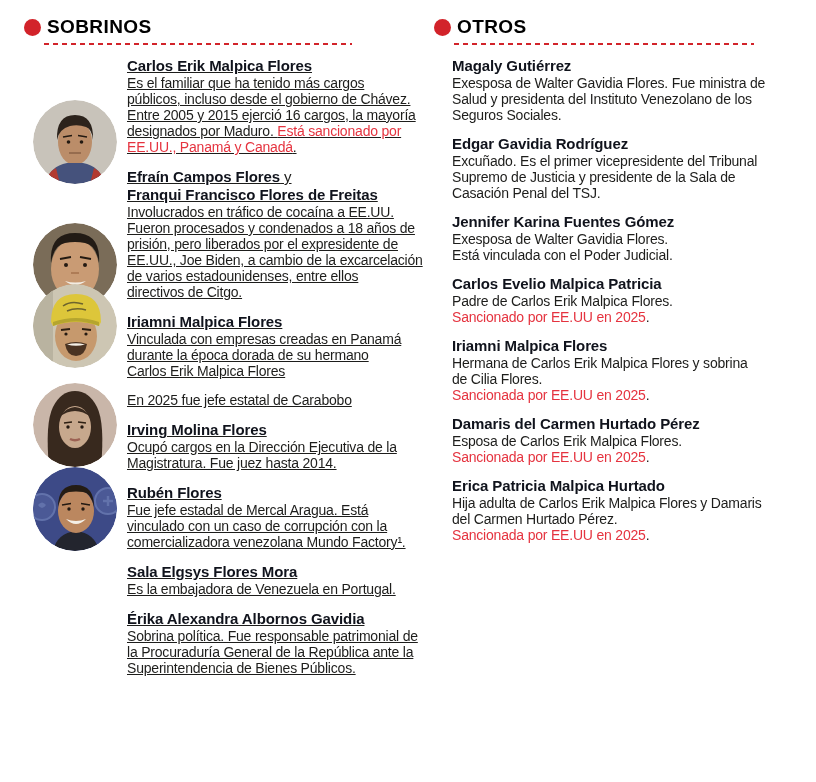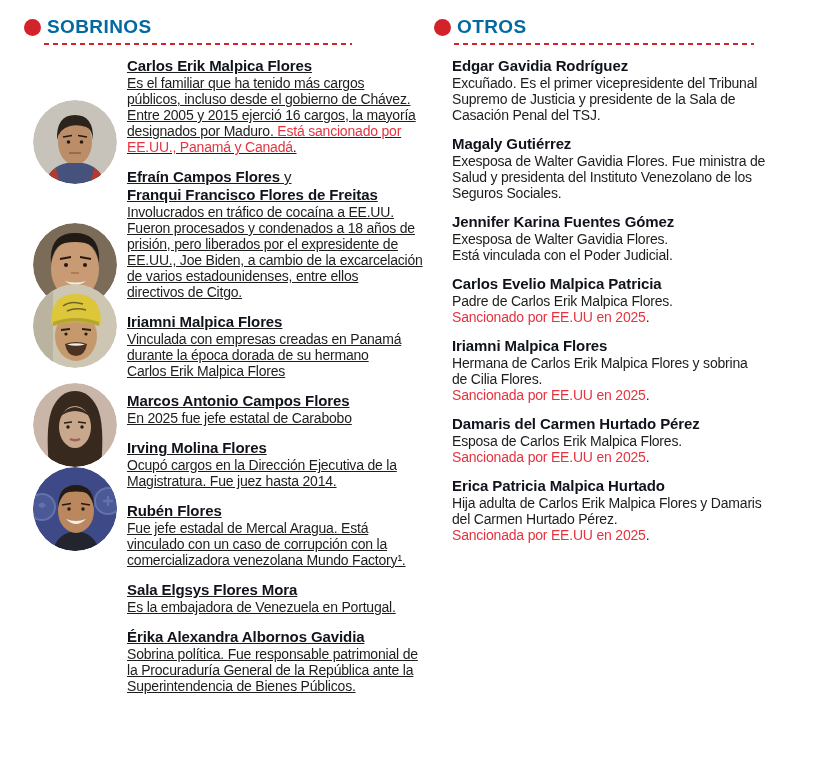--- a/index.html
+++ b/index.html
@@ -6,21 +6,21 @@
   body{
     width:816px;height:782px;position:relative;background:#ffffff;
     font-family:"Liberation Sans",sans-serif;color:#1d1d1b;overflow:hidden;
   }
   .col{position:absolute;top:14px;}
   .col-left{left:24px;width:392px;}
   .col-right{left:434px;width:370px;}
 
   .section-header{display:flex;align-items:center;height:26px;}
   .dot{width:17px;height:17px;border-radius:50%;background:#d2232a;margin-right:6px;flex:0 0 auto;}
-  .section-title{font-size:19px;font-weight:700;color:#0369a1;letter-spacing:.4px;margin:0;}
+  .section-title{font-size:19px;font-weight:700;color:#000000;letter-spacing:.4px;margin:0;}
   .dashes{height:2px;margin:3px 0 12px 20px;
     background:repeating-linear-gradient(90deg,#d2232a 0 5px,transparent 5px 9px);}
   .col-left .dashes{width:308px;}
   .col-right .dashes{width:300px;}
 
   .entries{position:relative;}
   .col-left .entry{margin:0 0 13px 103px;text-decoration:underline;}
   .col-right .entry{margin:0 0 12px 18px;}
 
   .ename{font-size:15px;font-weight:700;color:#10131c;line-height:18px;white-space:pre;letter-spacing:-.1px;}
@@ -171,21 +171,20 @@
     </div>
 
     <div class="entry">
       <div class="ename">Iriamni Malpica Flores</div>
       <div class="ebody">Vinculada con empresas creadas en Panamá
 durante la época dorada de su hermano
 Carlos Erik Malpica Flores</div>
     </div>
 
     <div class="entry">
-      <div class="ename">Marcos Antonio Campos Flores</div>
       <div class="ebody">En 2025 fue jefe estatal de Carabobo</div>
     </div>
 
     <div class="entry">
       <div class="ename">Irving Molina Flores</div>
       <div class="ebody">Ocupó cargos en la Dirección Ejecutiva de la
 Magistratura. Fue juez hasta 2014.</div>
     </div>
 
     <div class="entry">
@@ -212,34 +211,34 @@
 <div class="col col-right">
   <div class="section-header">
     <span class="dot"></span>
     <h2 class="section-title">OTROS</h2>
   </div>
   <div class="dashes"></div>
 
   <div class="entries">
 
     <div class="entry">
+      <div class="ename">Magaly Gutiérrez</div>
+      <div class="ebody">Exesposa de Walter Gavidia Flores. Fue ministra de
+Salud y presidenta del Instituto Venezolano de los
+Seguros Sociales.</div>
+    </div>
+
+    <div class="entry">
       <div class="ename">Edgar Gavidia Rodríguez</div>
       <div class="ebody">Excuñado. Es el primer vicepresidente del Tribunal
 Supremo de Justicia y presidente de la Sala de
 Casación Penal del TSJ.</div>
     </div>
 
     <div class="entry">
-      <div class="ename">Magaly Gutiérrez</div>
-      <div class="ebody">Exesposa de Walter Gavidia Flores. Fue ministra de
-Salud y presidenta del Instituto Venezolano de los
-Seguros Sociales.</div>
-    </div>
-
-    <div class="entry">
       <div class="ename">Jennifer Karina Fuentes Gómez</div>
       <div class="ebody">Exesposa de Walter Gavidia Flores.
 Está vinculada con el Poder Judicial.</div>
     </div>
 
     <div class="entry">
       <div class="ename">Carlos Evelio Malpica Patricia</div>
       <div class="ebody">Padre de Carlos Erik Malpica Flores.</div>
       <div class="ebody"><span class="red">Sancionado por EE.UU en 2025</span><span>.</span></div>
     </div>

